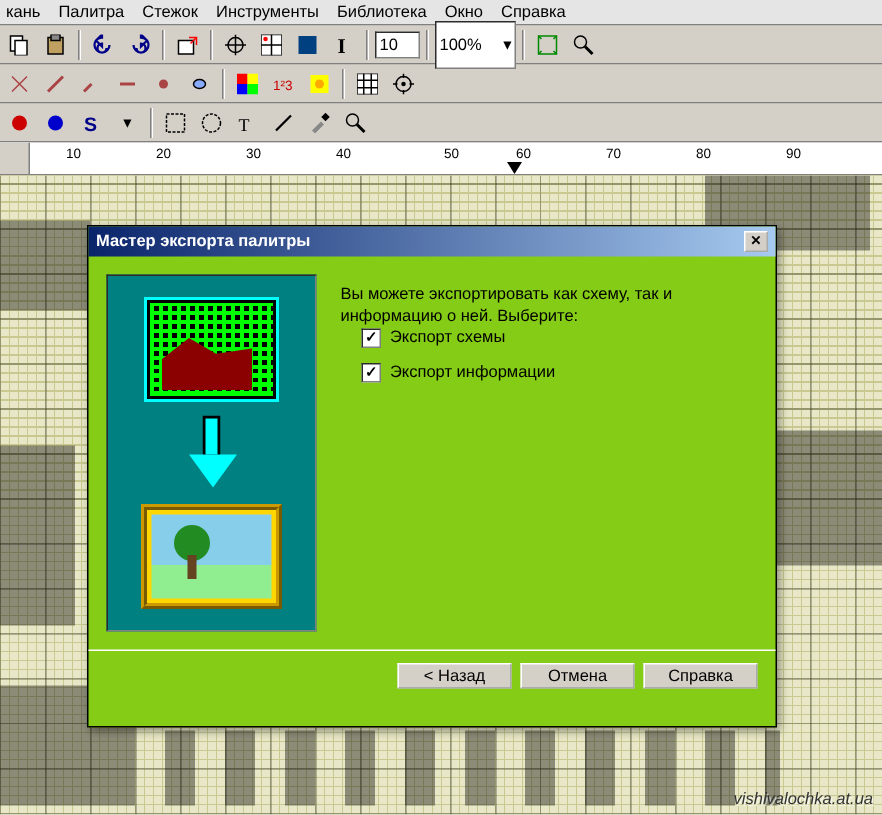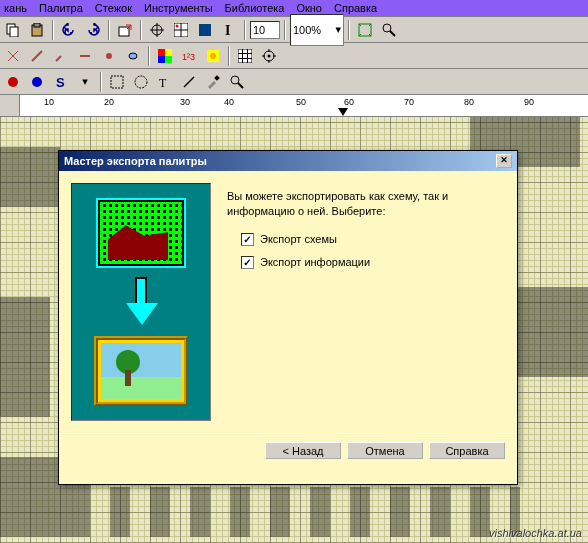--- a/index.html
+++ b/index.html
@@ -6,21 +6,21 @@
   body {
     font-family: Tahoma, Arial, sans-serif;
     font-size: 11px;
     background: #d4d0c8;
     width: 588px;
     height: 543px;
     overflow: hidden;
     position: relative;
   }
   .menubar {
-    background: #8b5cf6;
+    background: #e5e5e5;
     display: flex;
     padding: 2px 4px;
     gap: 12px;
     font-size: 11px;
     border-bottom: 1px solid #808080;
   }
   .menubar span { cursor: default; }
   .toolbar-row {
     background: #d4d0c8;
     display: flex;
@@ -91,21 +91,21 @@
       repeating-linear-gradient(0deg, rgba(0,0,0,0.25) 0 1px, transparent 1px 30px),
       repeating-linear-gradient(90deg, rgba(0,0,0,0.25) 0 1px, transparent 1px 30px);
   }
   .pattern-block {
     position: absolute; background: rgba(0,0,0,0.4);
   }
   .dialog {
     position: absolute;
     left: 58px; top: 150px;
     width: 460px; height: 335px;
-    background: #fef9c3;
+    background: #84cc16;
     border: 1px solid #000;
     box-shadow: 2px 2px 6px rgba(0,0,0,0.4);
   }
   .dialog-title {
     background: linear-gradient(to right, #0a246a, #a6caf0);
     color: #fff;
     font-weight: bold;
     font-size: 11px;
     padding: 3px 5px;
     display: flex;
@@ -187,21 +187,21 @@
   .picture-tree {
     position: absolute; left: 18px; top: 10px;
     width: 24px; height: 24px;
     background: #228b22; border-radius: 50%;
   }
   .picture-trunk {
     position: absolute; left: 27px; top: 30px;
     width: 6px; height: 16px; background: #654321;
   }
   .dialog-content { flex: 1; font-size: 11px; padding-top: 6px; }
-  .dialog-text { margin-bottom: 14px; line-height: 1.35; }
+  .dialog-text { line-height: 1.35; }
   .chk-row { display: flex; align-items: center; gap: 6px; margin-bottom: 10px; padding-left: 14px; }
   .chk {
     width: 13px; height: 13px;
     background: #fff;
     border: 1px inset #808080;
     display: flex; align-items: center; justify-content: center;
     font-size: 10px; font-weight: bold; color: #000;
   }
   .dialog-buttons {
     display: flex;
@@ -438,21 +438,21 @@
         <circle cx="5" cy="5" r="4" fill="none" stroke="#000"></circle>
         <line x1="8" y1="8" x2="13" y2="13" stroke="#000" stroke-width="2"></line>
       </svg>
     </div>
 </div>
 
 <div class="ruler">
   <div class="ruler-corner"></div>
   <div class="ruler-tick" style="left:44px">10</div>
   <div class="ruler-tick" style="left:104px">20</div>
-  <div class="ruler-tick" style="left:180px">30</div>
+  <div class="ruler-tick" style="left:164px">30</div>
   <div class="ruler-tick" style="left:224px">40</div>
   <div class="ruler-tick" style="left:296px">50</div>
   <div class="ruler-tick" style="left:344px">60</div>
   <div class="ruler-tick" style="left:404px">70</div>
   <div class="ruler-tick" style="left:464px">80</div>
   <div class="ruler-tick" style="left:524px">90</div>
   <div class="ruler-mark" style="left:338px"></div>
 </div>
 
 <div class="canvas-area">

